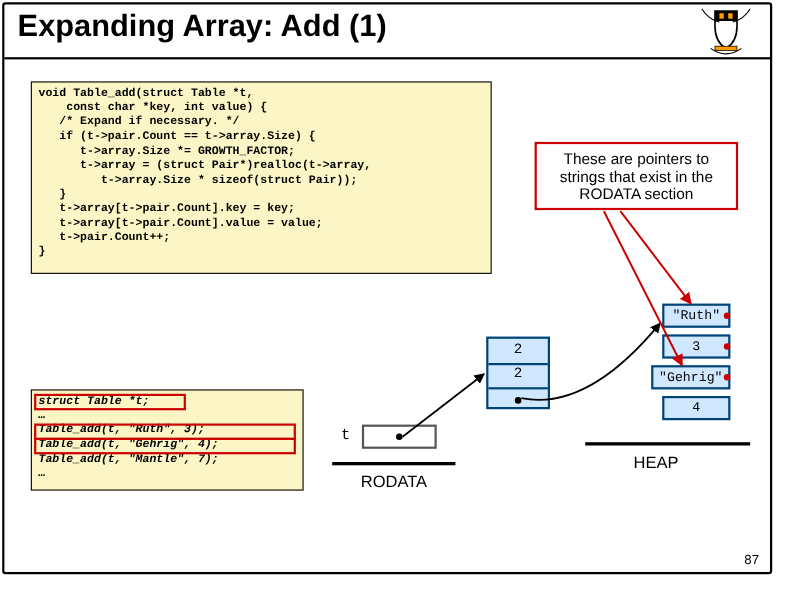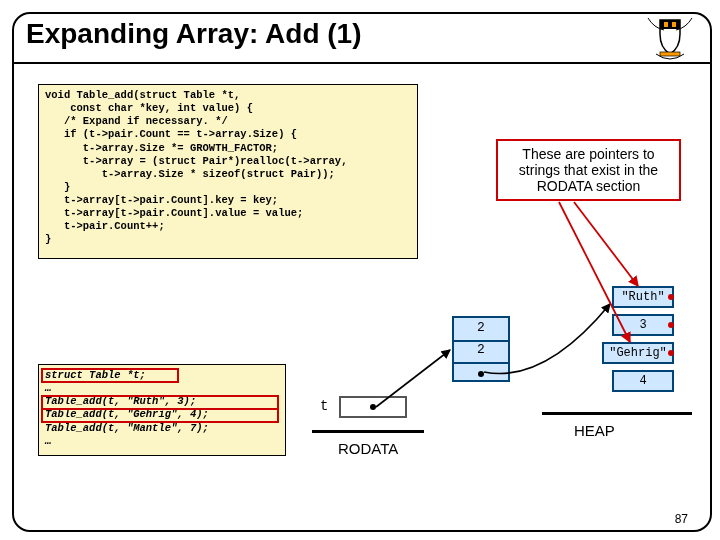--- a/index.html
+++ b/index.html
@@ -8,23 +8,23 @@
     font-family: Arial, sans-serif;
     background: #fff;
     width: 720px;
     height: 540px;
     position: relative;
     overflow: hidden;
   }
   .slide {
     width: 700px;
     height: 520px;
-    margin: 12px;
+    margin: 2px;
     border: 2px solid #000;
-    border-radius: 18px;
+    border-radius: 3px;
     position: relative;
     background: #fff;
     box-sizing: border-box;
   }
   .title {
     position: absolute;
     top: 4px;
     left: 12px;
     font-size: 28px;
     font-weight: bold;
@@ -53,21 +53,21 @@
     font-size: 10.5px;
     font-weight: bold;
     white-space: pre;
     padding: 4px 6px;
     line-height: 1.25;
     box-sizing: border-box;
   }
   .code-main {
     top: 70px;
     left: 24px;
-    width: 380px;
+    width: 419px;
     height: 175px;
   }
   .code-calls {
     top: 350px;
     left: 24px;
     width: 248px;
     height: 92px;
     font-style: italic;
   }
   .note-box {
@@ -146,33 +146,33 @@
   }
   .rule-line { position:absolute; height:3px; background:#000; }
   .stack-rule { top: 416px; left: 298px; width: 112px; }
   .heap-rule  { top: 398px; left: 528px; width: 150px; }
   .region-label {
     position:absolute;
     font-family: Arial, sans-serif;
     font-size: 15px;
   }
   .stack-lbl { top: 426px; left: 324px; }
-  .heap-lbl  { top: 408px; left: 560px; text-align: center; }
+  .heap-lbl  { top: 408px; left: 572px; text-align: center; }
   
   .hl {
     position:absolute;
     border:2px solid #c00;
     box-sizing:border-box;
     pointer-events:none;
   }
   .hl-struct { top: 354px; left: 27px; width: 138px; height: 15px; }
   .hl-call1  { top: 381px; left: 27px; width: 238px; height: 15px; }
   .hl-call2  { top: 394px; left: 27px; width: 238px; height: 15px; }
   
-  .pagenum { position:absolute; bottom:4px; right:22px; font-size:12px; font-family:Arial,sans-serif; }
+  .pagenum { position:absolute; bottom:4px; right:10px; font-size:12px; font-family:Arial,sans-serif; }
   
   svg.arrows { position:absolute; top:0; left:0; width:700px; height:520px; pointer-events:none; }
 </style>
 </head>
 <body>
 
 <div class="slide">
   <div class="title">Expanding Array: Add (1)</div>
   <div class="title-rule"></div>
 

